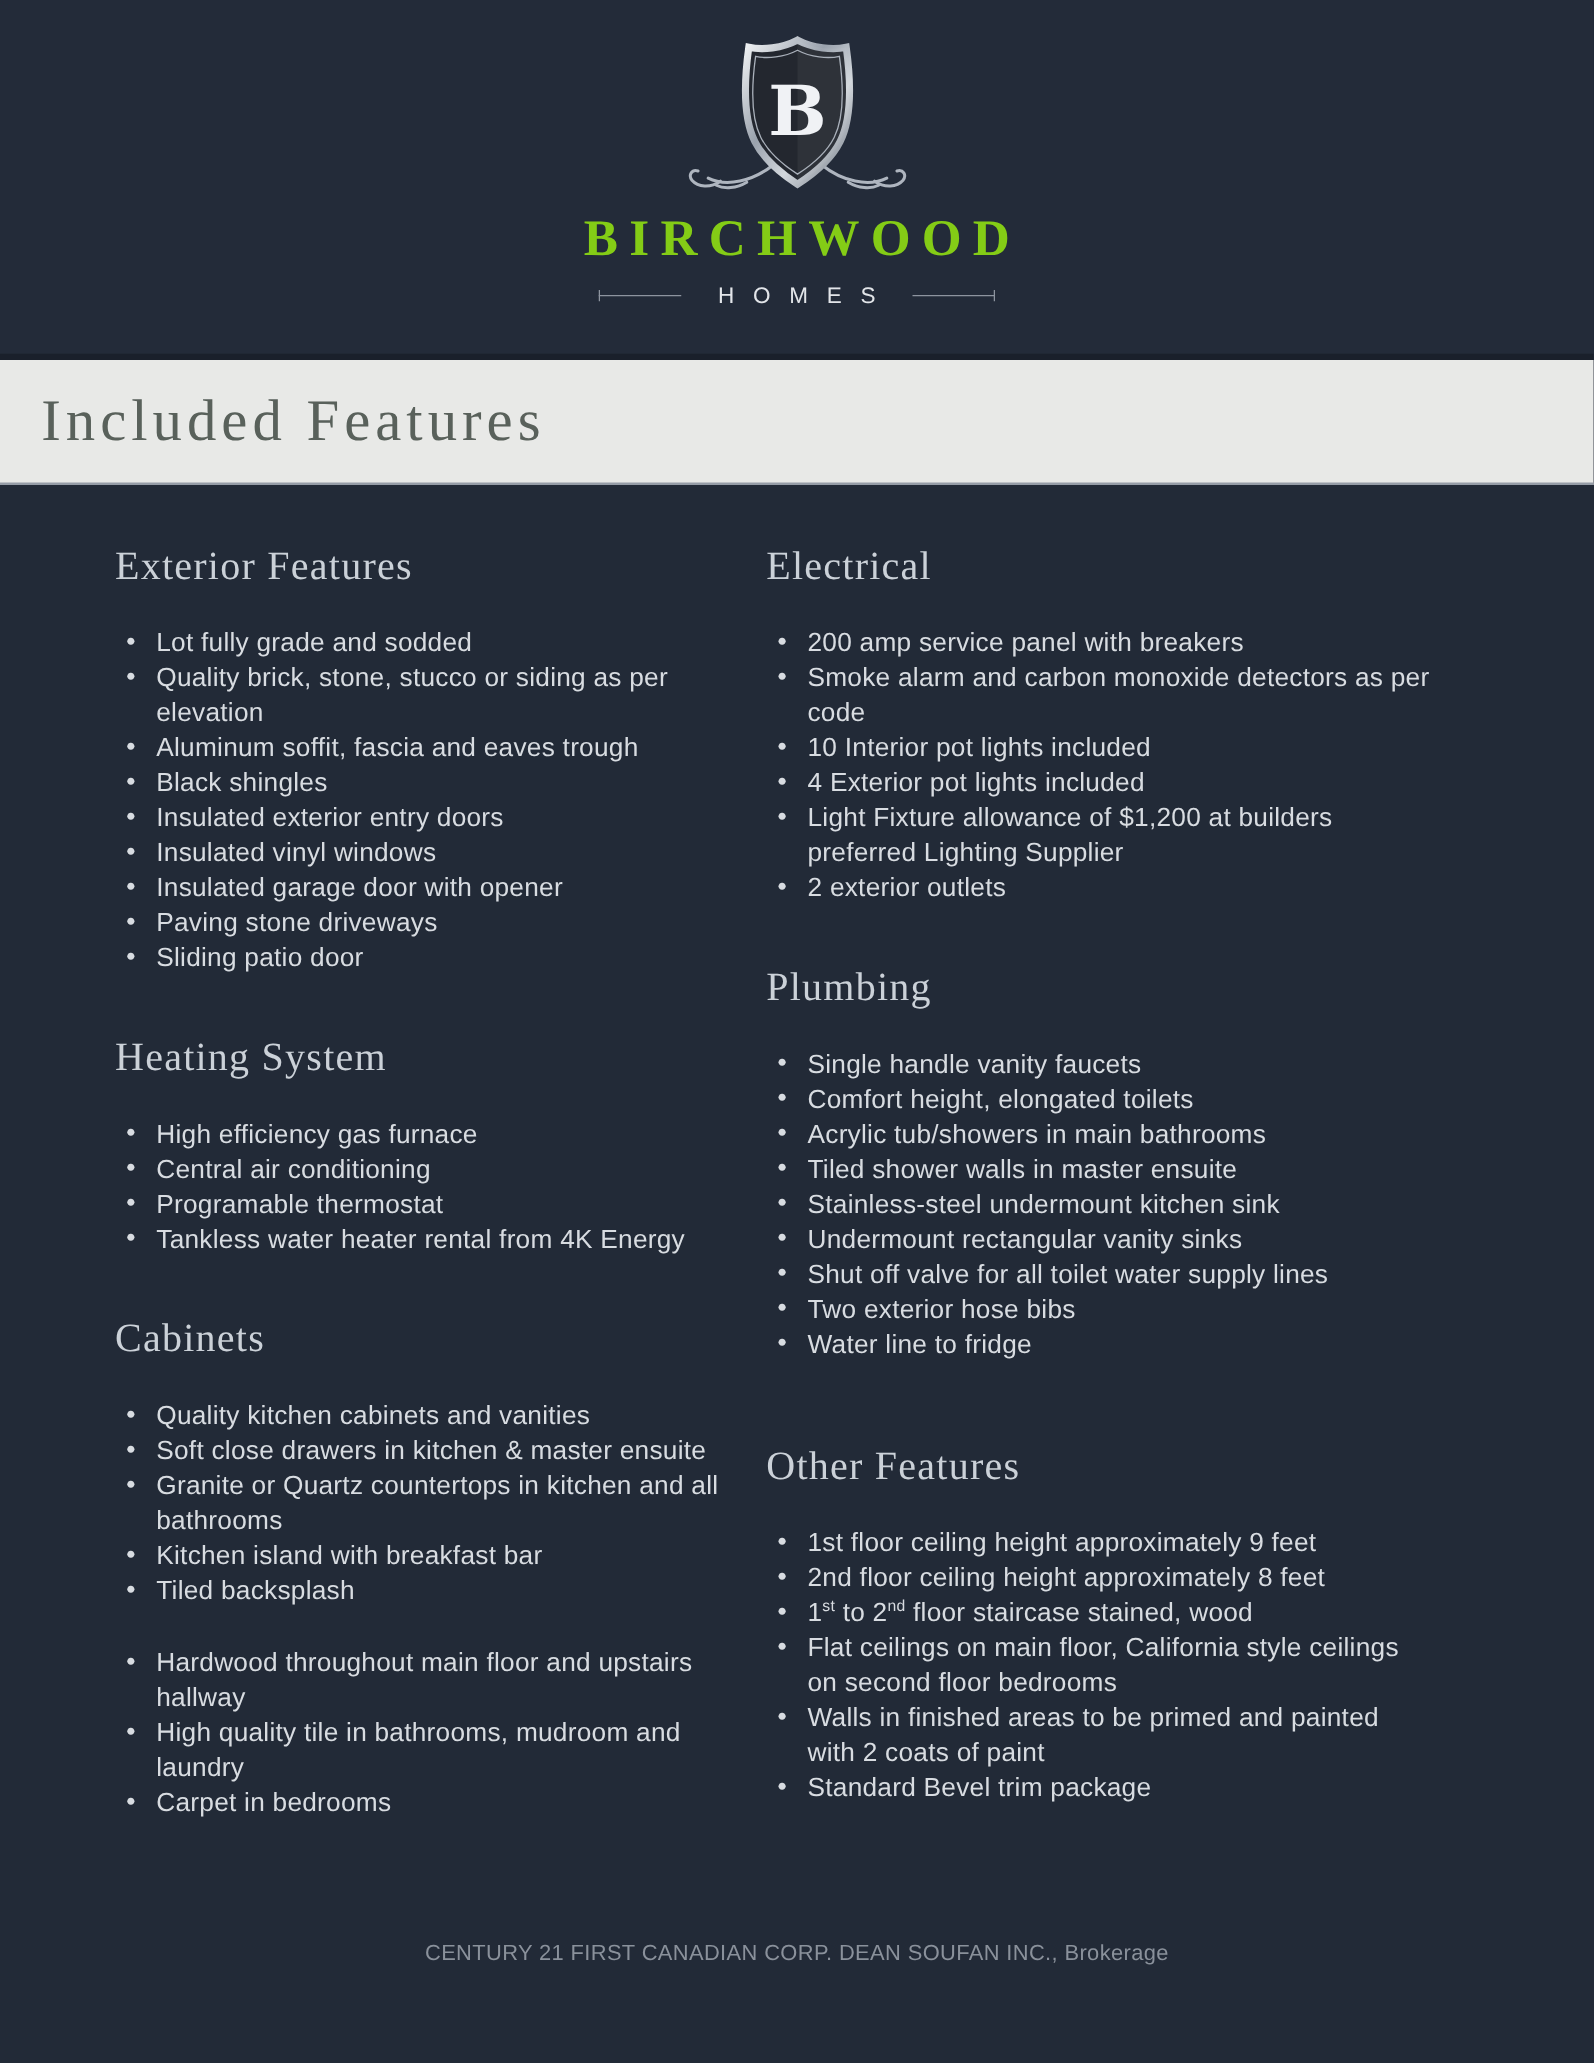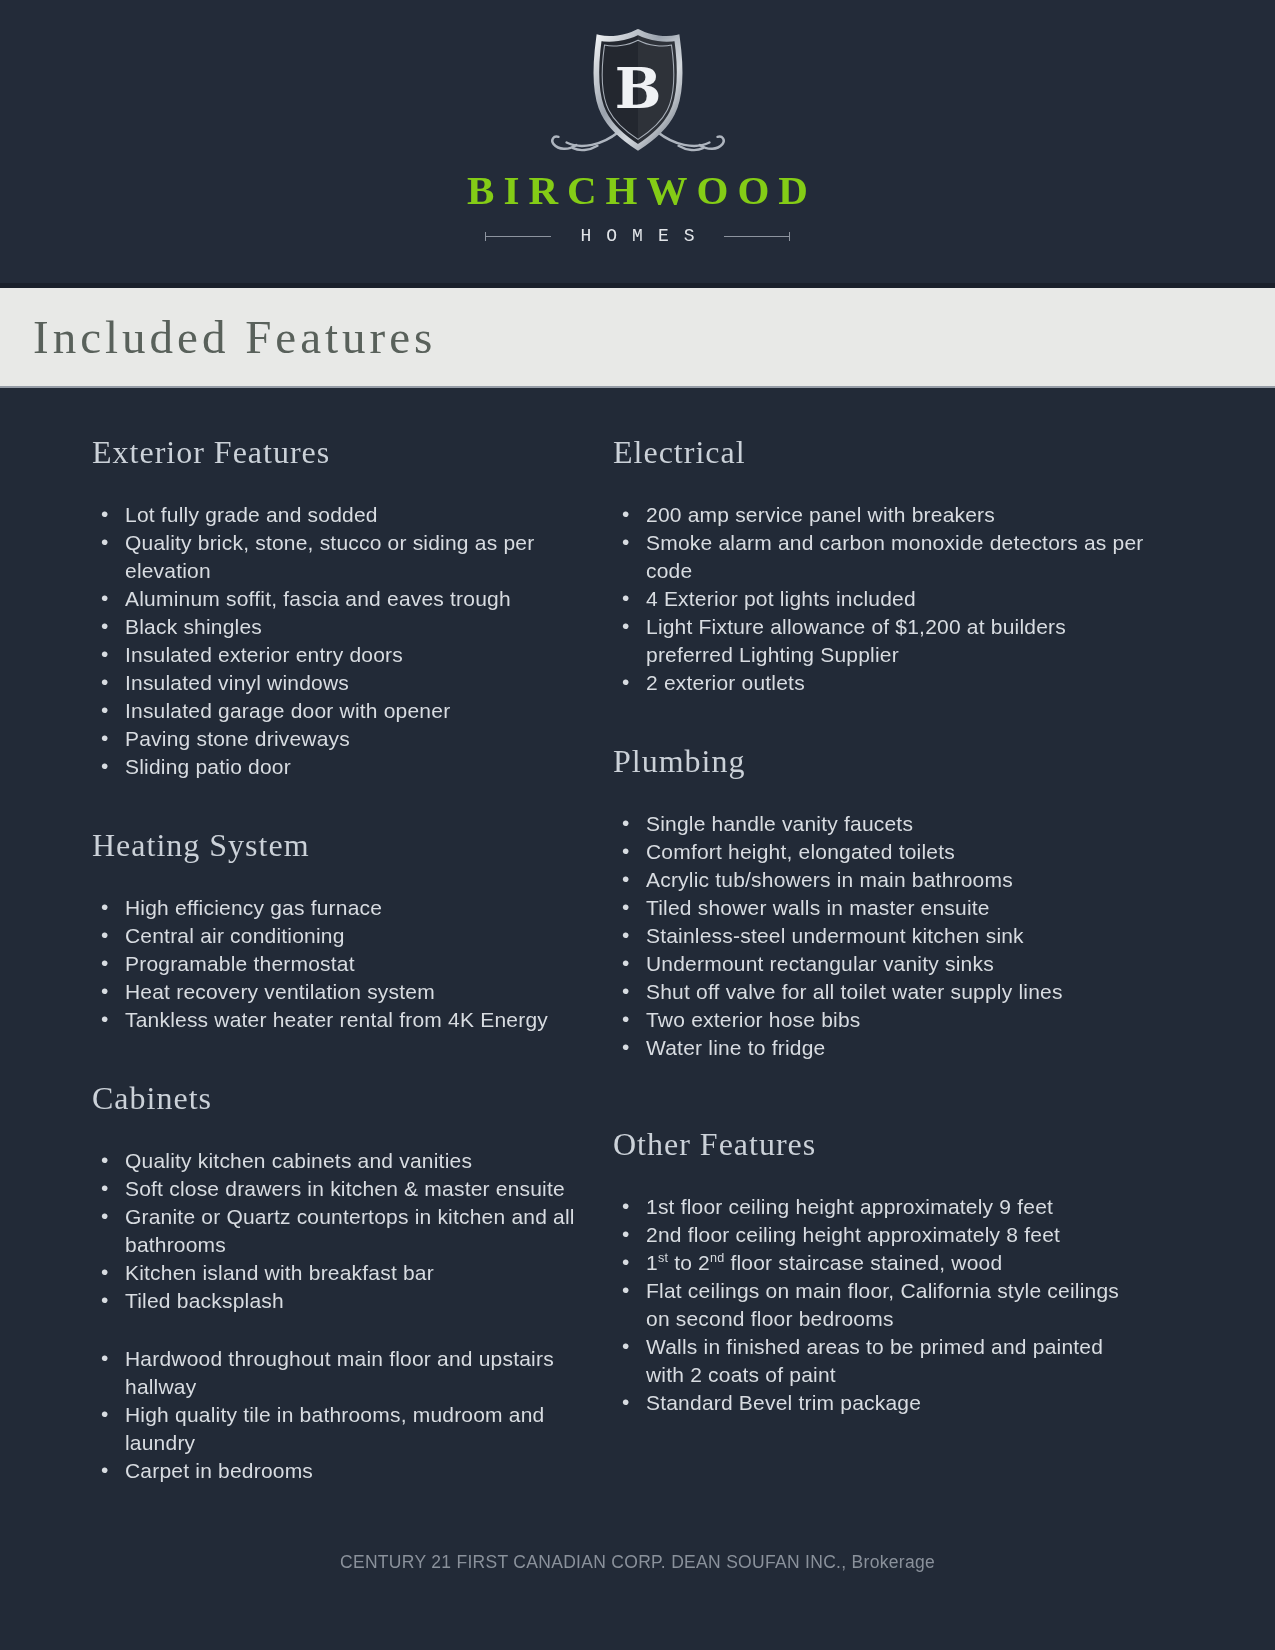--- a/index.html
+++ b/index.html
@@ -30,21 +30,21 @@
     font-weight: bold;
   }
   .brand-sub { display: flex; align-items: center; margin-top: 12px; gap: 14px; }
   .rule { width: 66px; height: 1px; background: #8d949f; position: relative; }
   .rule::before {
     content: ""; position: absolute; top: -4px; width: 1px; height: 9px; background: #8d949f;
   }
   .rule.left::before { left: 0; }
   .rule.right::before { right: 0; }
   .brand-tag {
-    font-family: Liberation Mono, monospace;
+    font-family: Liberation Sans, sans-serif;
     font-size: 18px; color: #e2e5e9; letter-spacing: 15px; text-indent: 15px;
   }
 
   
   .banner {
     height: 100px;
     background: #e8e9e7;
     border-bottom: 2px solid #959ca6;
     display: flex; align-items: center;
   }
@@ -173,21 +173,20 @@
             <li>Paving stone driveways</li>
             <li>Sliding patio door</li>
           </ul>
       </section>
       <section>
         <h2>Heating System</h2>
         <ul>
             <li>High efficiency gas furnace</li>
             <li>Central air conditioning</li>
             <li>Programable thermostat</li>
-            <li>Heat recovery ventilation system</li>
             <li>Tankless water heater rental from 4K Energy</li>
           </ul>
       </section>
       <section>
         <h2>Cabinets</h2>
         <ul>
             <li>Quality kitchen cabinets and vanities</li>
             <li>Soft close drawers in kitchen &amp; master ensuite</li>
             <li>Granite or Quartz countertops in kitchen and all bathrooms</li>
             <li>Kitchen island with breakfast bar</li>
@@ -202,20 +201,21 @@
           </ul>
       </section>
     </div>
 
     <div class="col right">
       <section>
         <h2>Electrical</h2>
         <ul>
             <li>200 amp service panel with breakers</li>
             <li>Smoke alarm and carbon monoxide detectors as per code</li>
+            <li>10 Interior pot lights included</li>
             <li>4 Exterior pot lights included</li>
             <li>Light Fixture allowance of $1,200 at builders preferred Lighting Supplier</li>
             <li>2 exterior outlets</li>
           </ul>
       </section>
       <section>
         <h2>Plumbing</h2>
         <ul>
             <li>Single handle vanity faucets</li>
             <li>Comfort height, elongated toilets</li>

